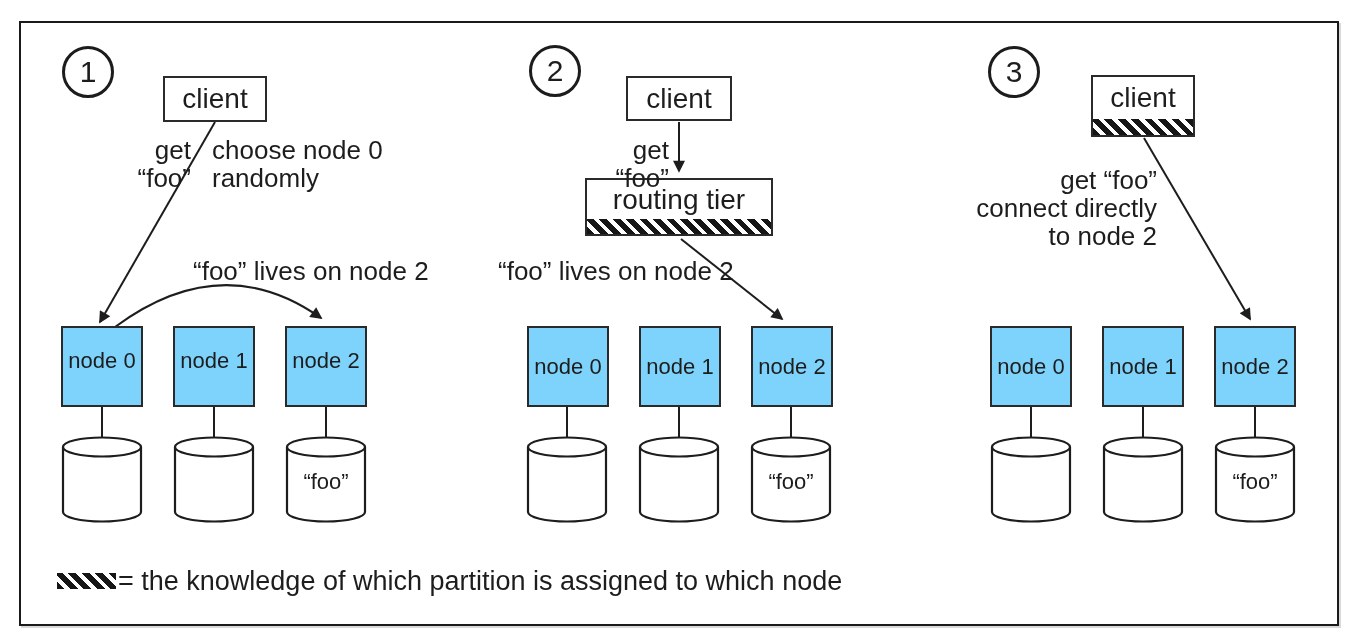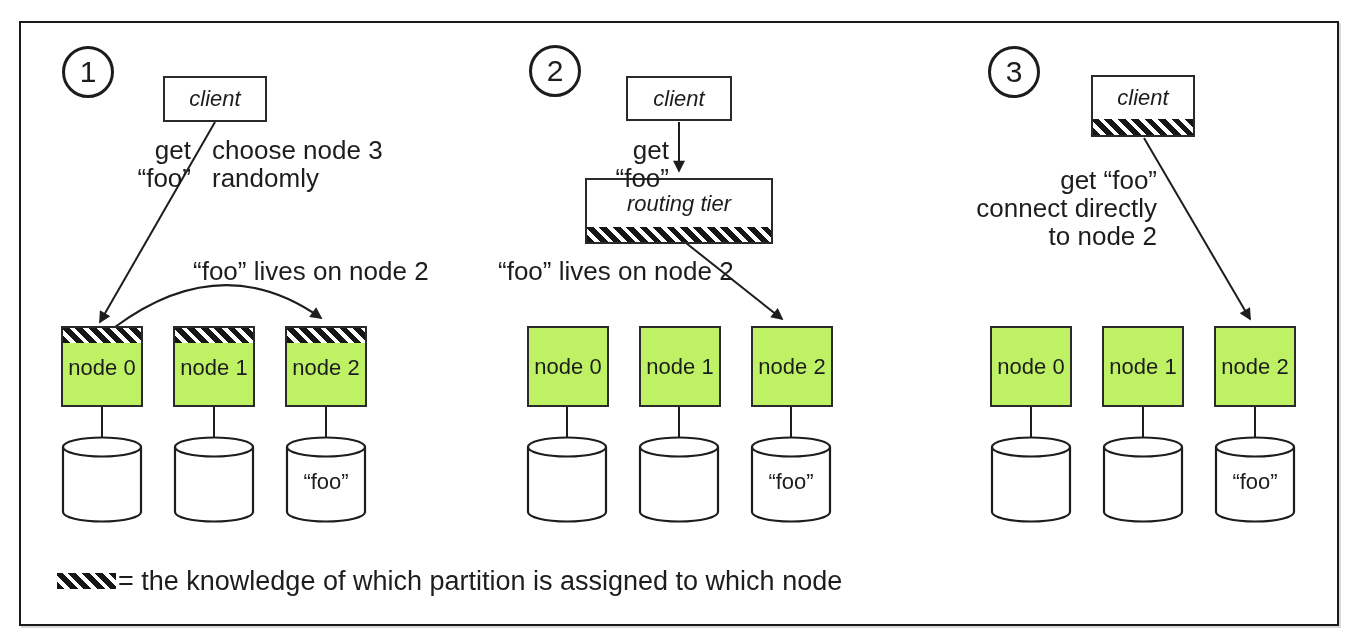--- a/index.html
+++ b/index.html
@@ -18,36 +18,35 @@
     border-radius:50%;background:#fff;box-sizing:border-box;
     display:flex;align-items:center;justify-content:center;
     font-size:30px;line-height:1;
   }
   #badge1{left:62px;top:46px;}
   #badge2{left:529px;top:45px;}
   #badge3{left:988px;top:46px;}
   .box{
     position:absolute;z-index:3;border:2.2px solid #2a2a2a;background:#fff;
     box-sizing:border-box;display:flex;align-items:center;justify-content:center;
-    font-size:22px;
-    font-style:italic;
+    font-size:28px;
   }
   .box.col{flex-direction:column;align-items:stretch;justify-content:flex-start;padding:0;}
   .box .blabel{flex:1;display:flex;align-items:center;justify-content:center;}
   .hatch{background:repeating-linear-gradient(45deg,#161616 0 5.5px,#ffffff 5.5px 9.5px);}
   #client1{left:163px;top:76px;width:104px;height:46px;}
   #client2{left:626px;top:76px;width:106px;height:45px;}
   #client3{left:1091px;top:75px;width:104px;height:62px;}
   #client3 .bar{height:16px;flex:none;}
-  #routing{left:585px;top:178px;width:188px;height:66px;}
+  #routing{left:585px;top:178px;width:188px;height:58px;}
   #routing .bar{height:15px;flex:none;}
   .node{
     position:absolute;z-index:3;top:326px;width:82px;height:81px;
-    border:2.2px solid #2a2a2a;background:#bef264;box-sizing:border-box;
-    display:flex;flex-direction:column;
+    border:2.2px solid #2a2a2a;background:#7dd3fc;box-sizing:border-box;
+    display:flex;flex-direction:row;
   }
   .node .bar{height:15px;flex:none;}
   .node .nlabel{flex:1;display:flex;align-items:center;justify-content:center;font-size:22px;}
   .node.hatched .nlabel{padding-bottom:12px;}
   #n10{left:61px;}  #n11{left:173px;} #n12{left:285px;}
   #n20{left:527px;} #n21{left:639px;} #n22{left:751px;}
   #n30{left:990px;} #n31{left:1102px;}#n32{left:1214px;}
   .ann{position:absolute;z-index:4;font-size:26px;line-height:28px;white-space:pre-line;}
   #a1-get{left:103px;top:136px;width:88px;text-align:right;}
   #a1-choose{left:212px;top:136px;text-align:left;}
@@ -168,21 +167,21 @@
     <div class="nlabel">node 0</div>
   </div>
   <div class="node" id="n31">
     <div class="nlabel">node 1</div>
   </div>
   <div class="node" id="n32">
     <div class="nlabel">node 2</div>
   </div>
 
   <div class="ann" id="a1-get">get “foo”</div>
-  <div class="ann" id="a1-choose">choose node 3
+  <div class="ann" id="a1-choose">choose node 0
 randomly</div>
   <div class="ann" id="a1-lives">“foo” lives on node 2</div>
   <div class="ann" id="a2-get">get “foo”</div>
   <div class="ann" id="a2-lives">“foo” lives on node 2</div>
   <div class="ann" id="a3-note">get “foo”
 connect directly
 to node 2</div>
 
   <div class="foo" id="foo1">“foo”</div>
   <div class="foo" id="foo2">“foo”</div>

